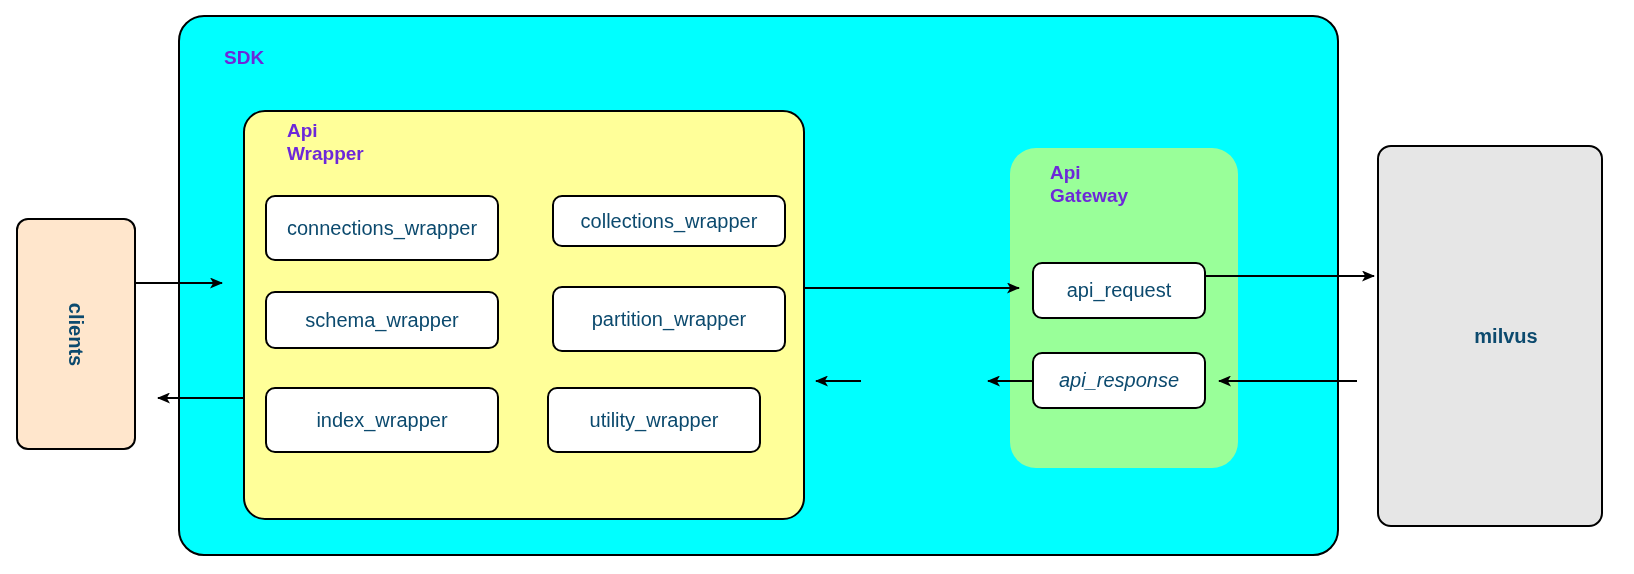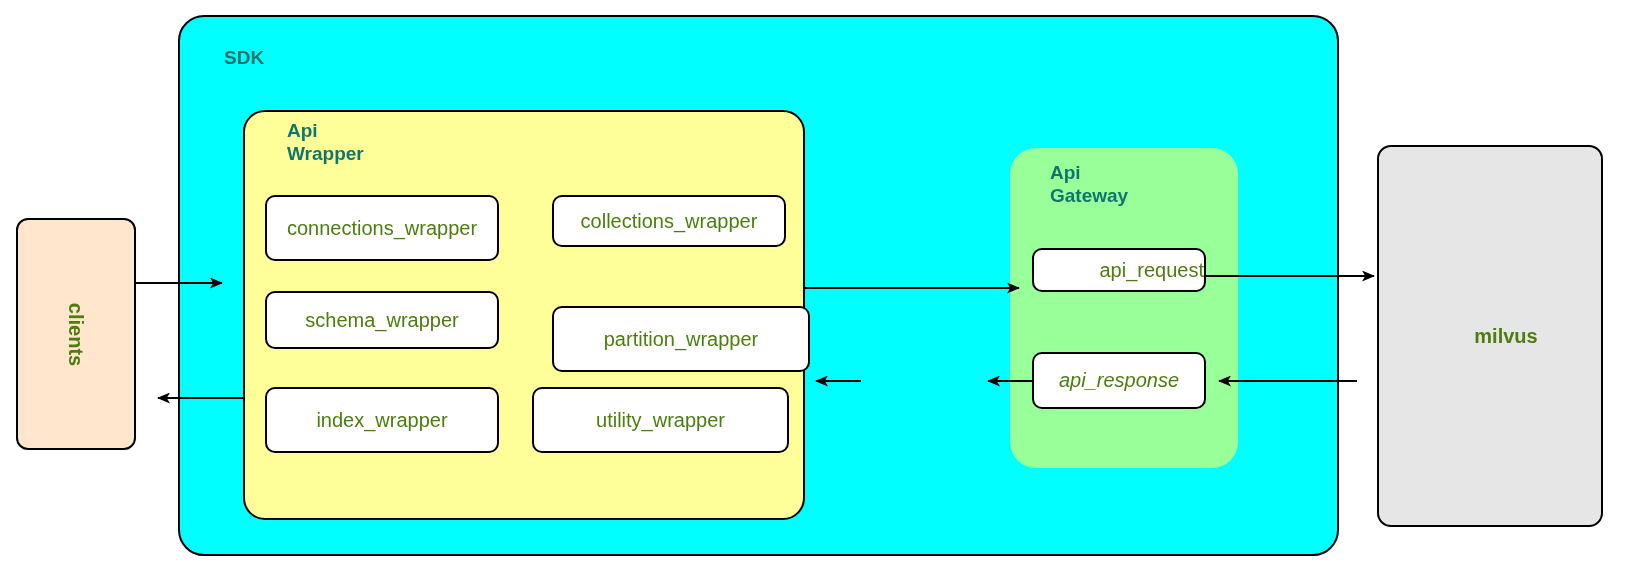--- a/index.html
+++ b/index.html
@@ -54,35 +54,35 @@
     background: #99ff99;
     border: none;
     border-radius: 26px;
     align-items: flex-start;
     justify-content: flex-start;
   }
   .container-label {
     position: absolute;
     font-weight: bold;
     font-size: 19px;
-    color: #0f766e;
+    color: #6d28d9;
     white-space: pre-line;
     text-align: left;
     line-height: 1.2;
   }
   #sdk-label { left: 44px; top: 30px; }
   #api-wrapper-label { left: 42px; top: 8px; }
   #api-gateway-label { left: 40px; top: 14px; }
 
   
   .node {
     background: #ffffff;
     border-radius: 10px;
     font-size: 20px;
-    color: #4d7c0f;
+    color: #0c4a6e;
   }
   #clients-box {
     left: 16px;
     top: 218px;
     width: 120px;
     height: 232px;
     background: #ffe6cc;
     border-radius: 12px;
   }
   #clients-label {
@@ -97,25 +97,25 @@
     width: 226px;
     height: 382px;
     background: #e6e6e6;
     border-radius: 14px;
   }
   #milvus-label { font-weight: bold; font-size: 20px; margin-left: 32px; }
 
   #connections-wrapper-box { left: 265px; top: 195px; width: 234px; height: 66px; }
   #collections-wrapper-box { left: 552px; top: 195px; width: 234px; height: 52px; }
   #schema-wrapper-box      { left: 265px; top: 291px; width: 234px; height: 58px; }
-  #partition-wrapper-box   { left: 552px; top: 306px; width: 258px; height: 66px; }
+  #partition-wrapper-box   { left: 552px; top: 286px; width: 234px; height: 66px; }
   #index-wrapper-box       { left: 265px; top: 387px; width: 234px; height: 66px; }
-  #utility-wrapper-box     { left: 532px; top: 387px; width: 257px; height: 66px; }
-
-  #api-request-box  { left: 1032px; top: 248px; width: 174px; height: 44px; justify-content: flex-end; }
+  #utility-wrapper-box     { left: 547px; top: 387px; width: 214px; height: 66px; }
+
+  #api-request-box  { left: 1032px; top: 262px; width: 174px; height: 57px; }
   #api-response-box { left: 1032px; top: 352px; width: 174px; height: 57px; font-style: italic; }
   #checker-box      { left: 861px; top: 352px; width: 114px; height: 57px; }
 
   
   #connectors {
     position: absolute;
     left: 0;
     top: 0;
     width: 1634px;
     height: 574px;

